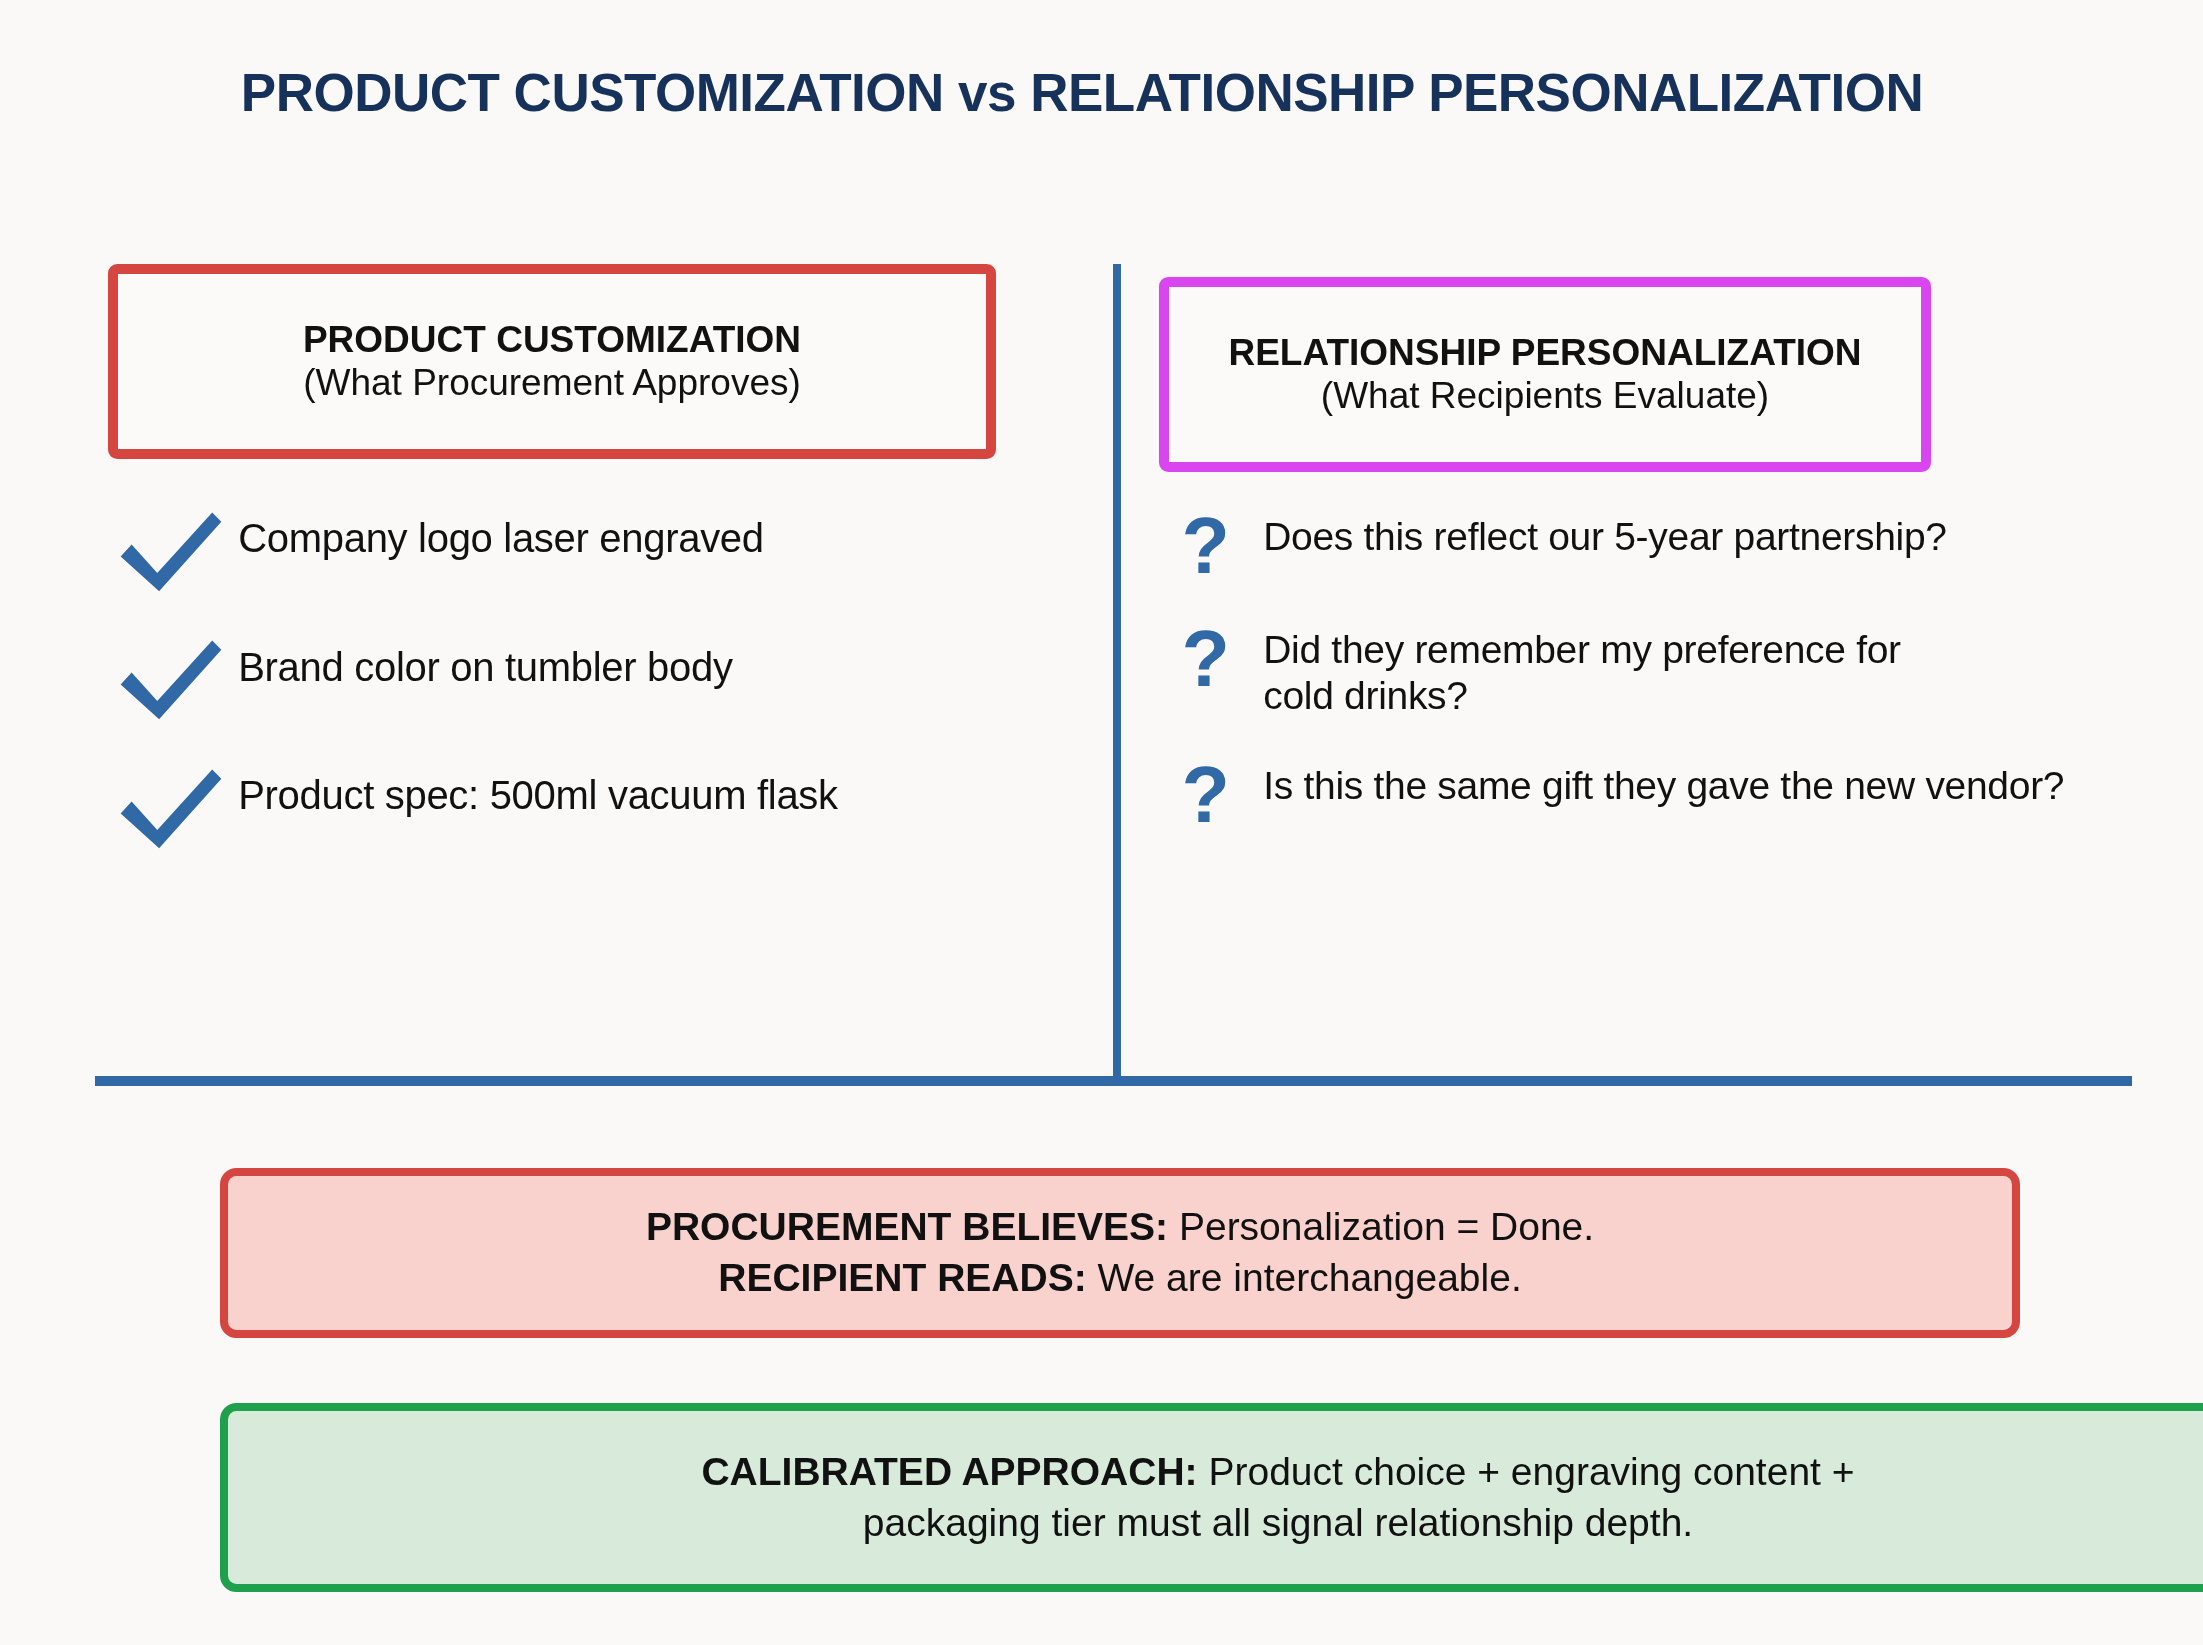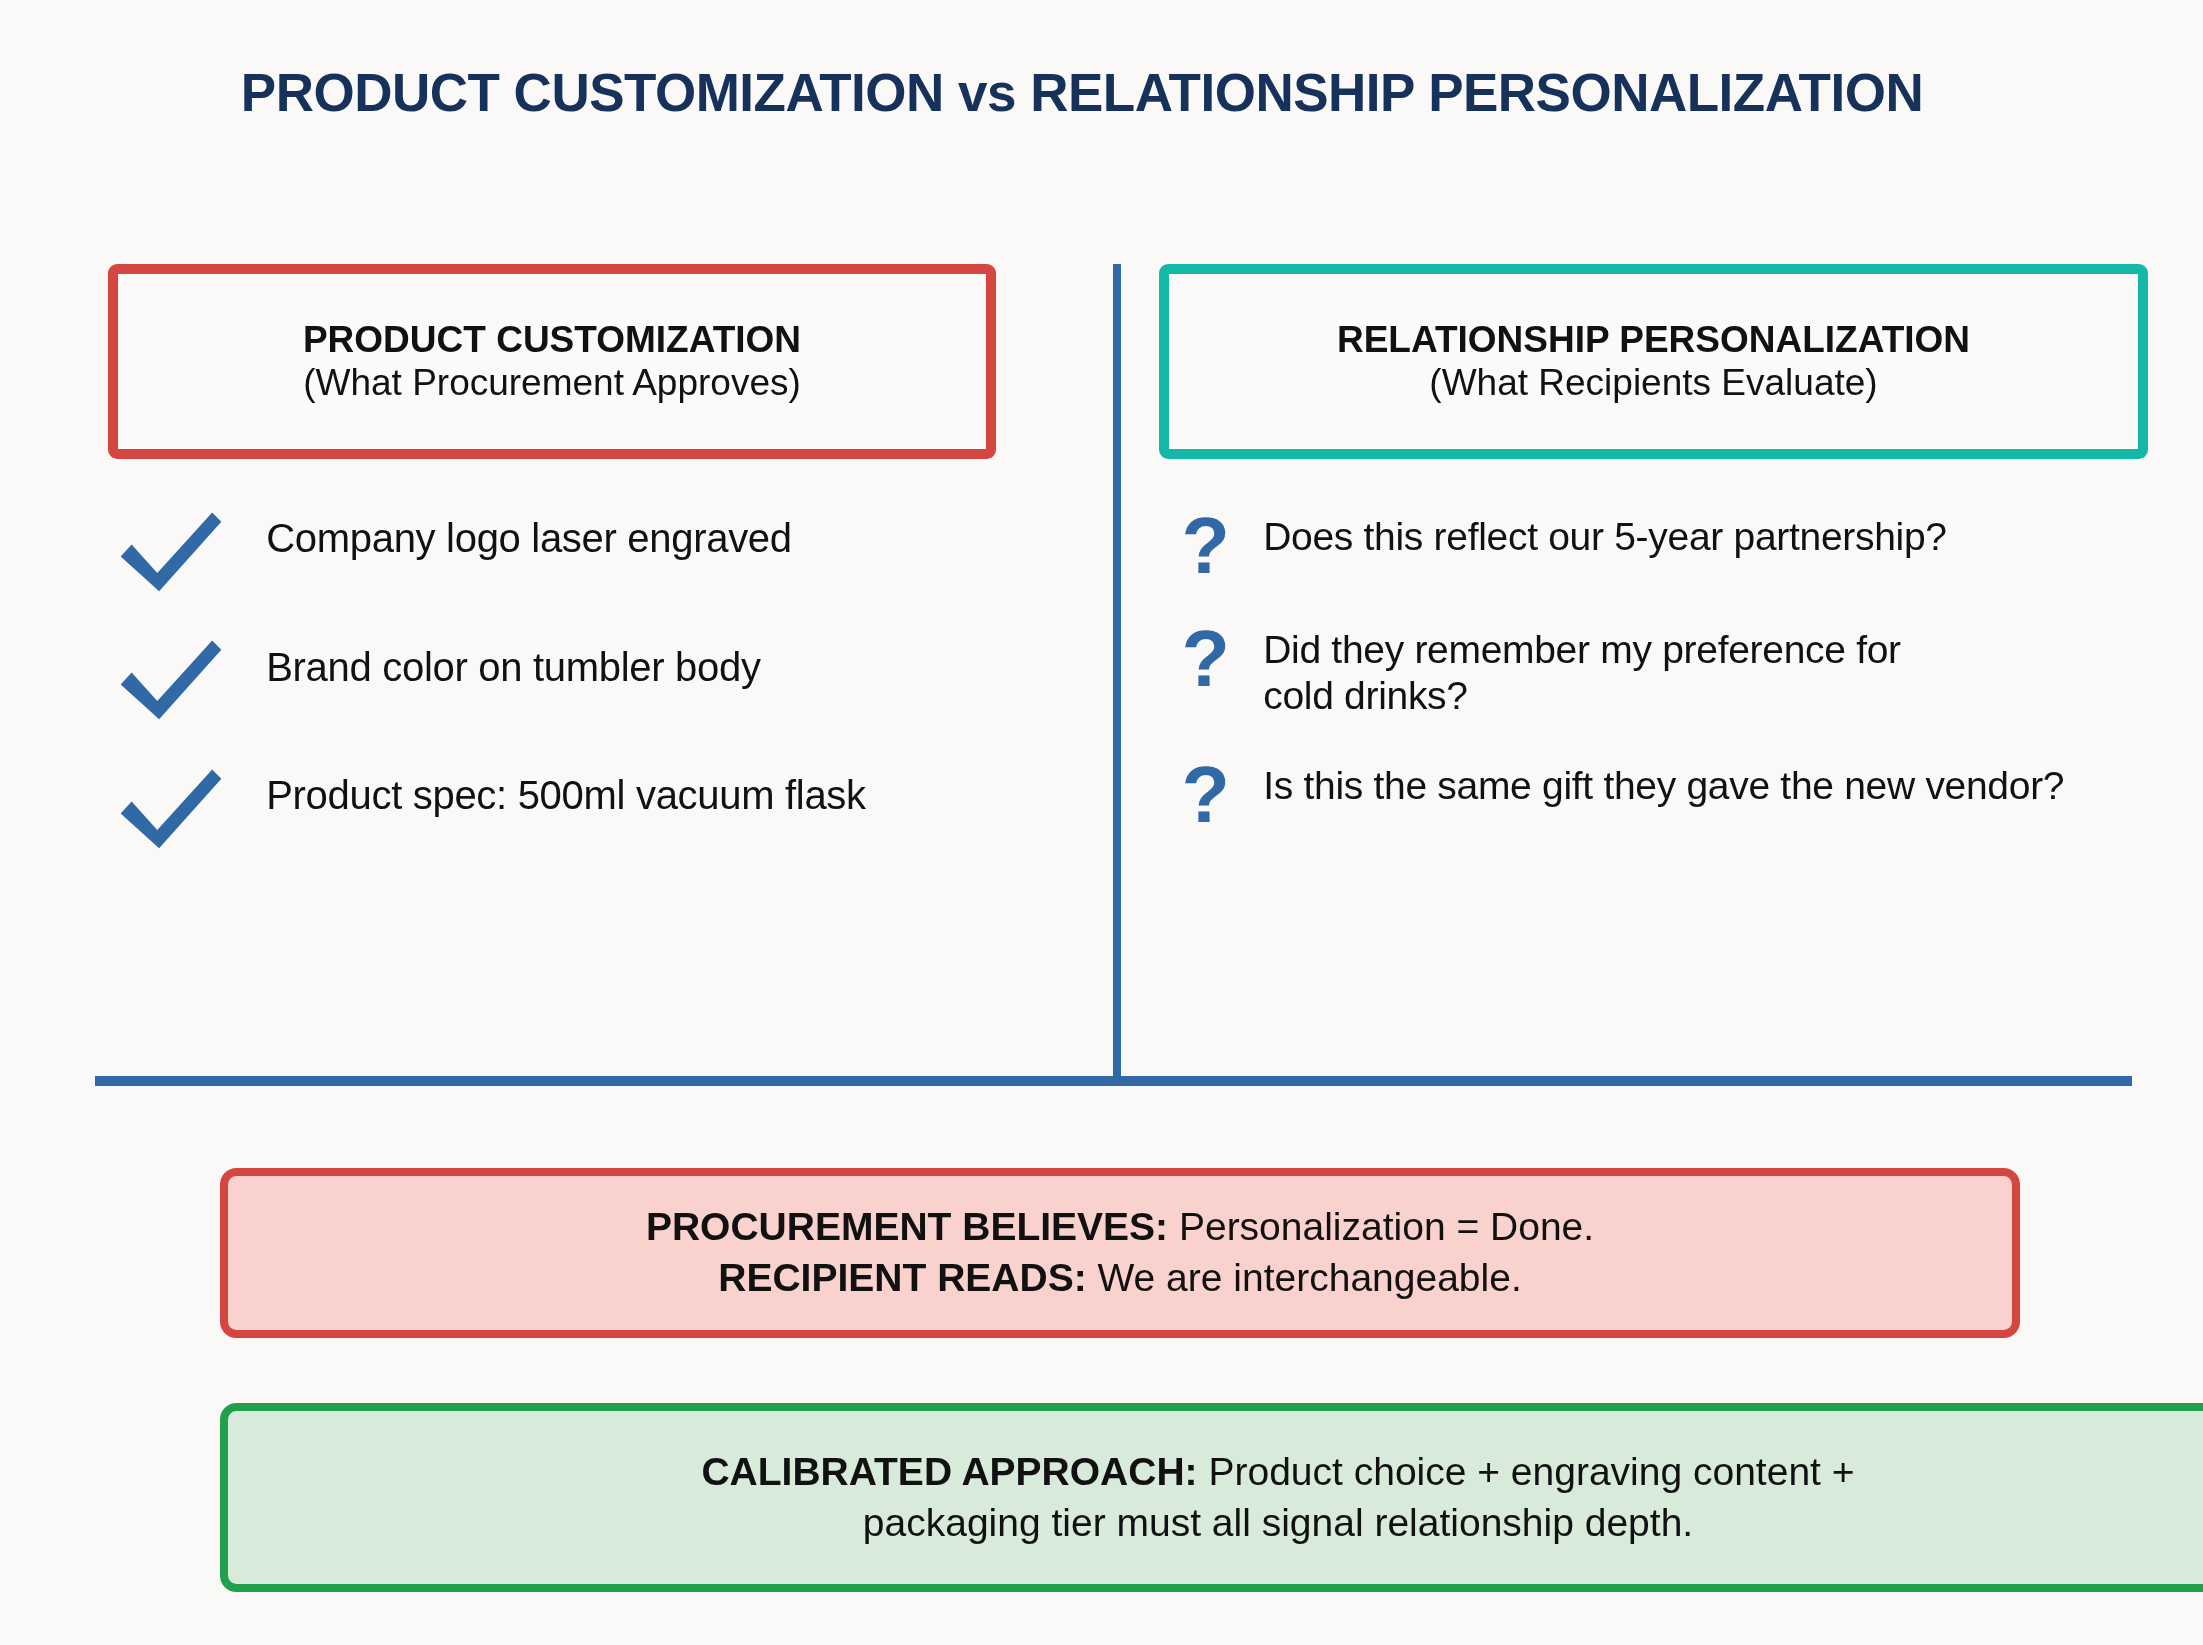--- a/index.html
+++ b/index.html
@@ -45,22 +45,23 @@
     justify-content: center;
     background: #FBFAF8;
   }
   .header-box.left {
     left: 108px;
     width: 888px;
     border: 10px solid #D4463F;
   }
   .header-box.right {
     left: 1159px;
-    width: 989px;
-    border: 10px solid #14b8a6;
+    width: 772px;
+    border: 10px solid #d946ef;
+    margin-top: 13px;
   }
   .header-title {
     font-size: 37px;
     font-weight: 700;
     color: #111111;
     line-height: 1.16;
     text-align: center;
     white-space: nowrap;
   }
   .header-sub {
@@ -98,21 +99,21 @@
     top: 514px;
   }
   .col.left  { left: 108px;  width: 973px; }
   .col.right { left: 1159px; width: 973px; }
 
   .item {
     display: flex;
     align-items: flex-start;
     margin-bottom: 48px;
   }
-  .col.left .item  { padding-left: 9.2px; gap: 28px; }
+  .col.left .item  { padding-left: 9.2px; }
   .col.right .item { padding-left: 9.2px; margin-bottom: 44px; }
 
   
   .check-icon {
     flex: 0 0 auto;
     width: 108px;
     height: 88px;
     margin-right: 13px;
     margin-top: -7.3px;
   }

